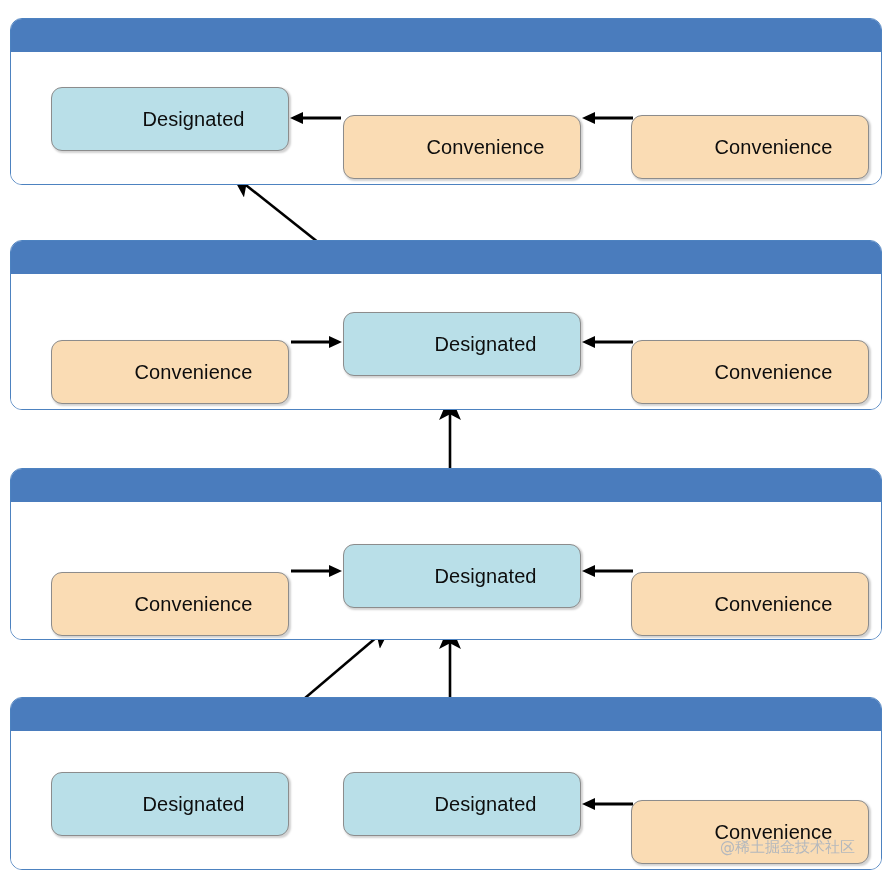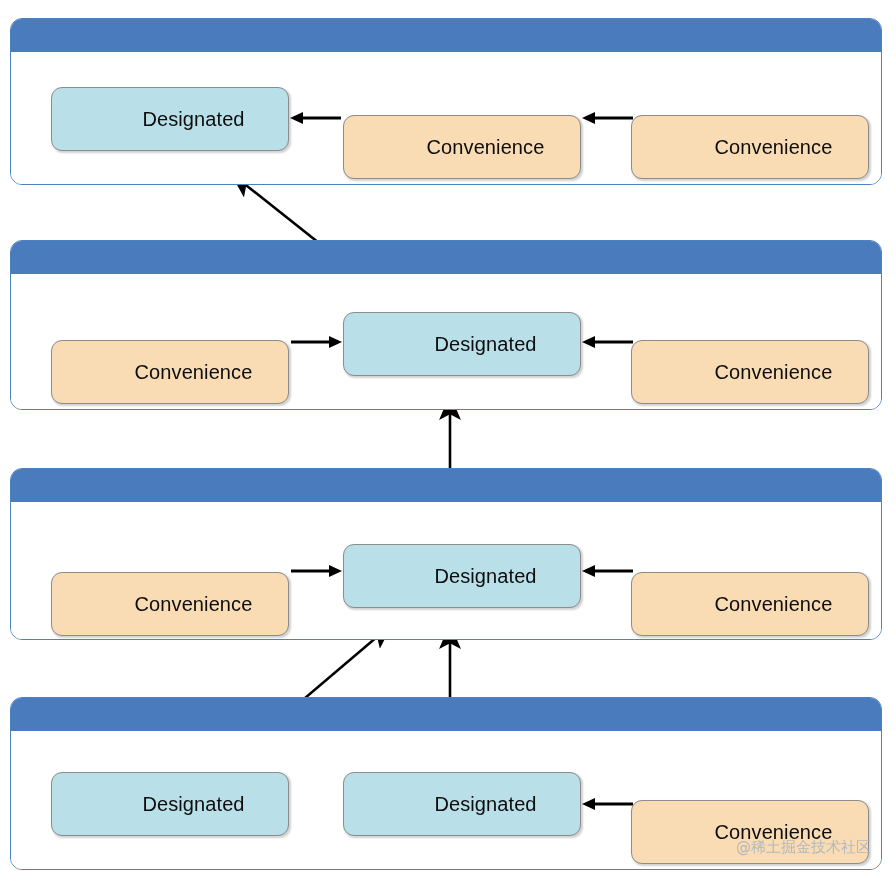--- a/index.html
+++ b/index.html
@@ -86,21 +86,21 @@
     height: 24px;
     top: 50%;
     transform: translateY(-50%);
   }
   .gap-0 { left: 277px; }
   .gap-1 { left: 569px; }
 
   
   .watermark {
     position: absolute;
-    right: 10px;
+    right: 26px;
     bottom: 12px;
     font-size: 15px;
     color: #b4b8bd;
     font-family: "DejaVu Sans", "Liberation Sans", sans-serif;
     white-space: nowrap;
     z-index: 3;
     margin-left: 15px;
   }
 </style>
 </head>

